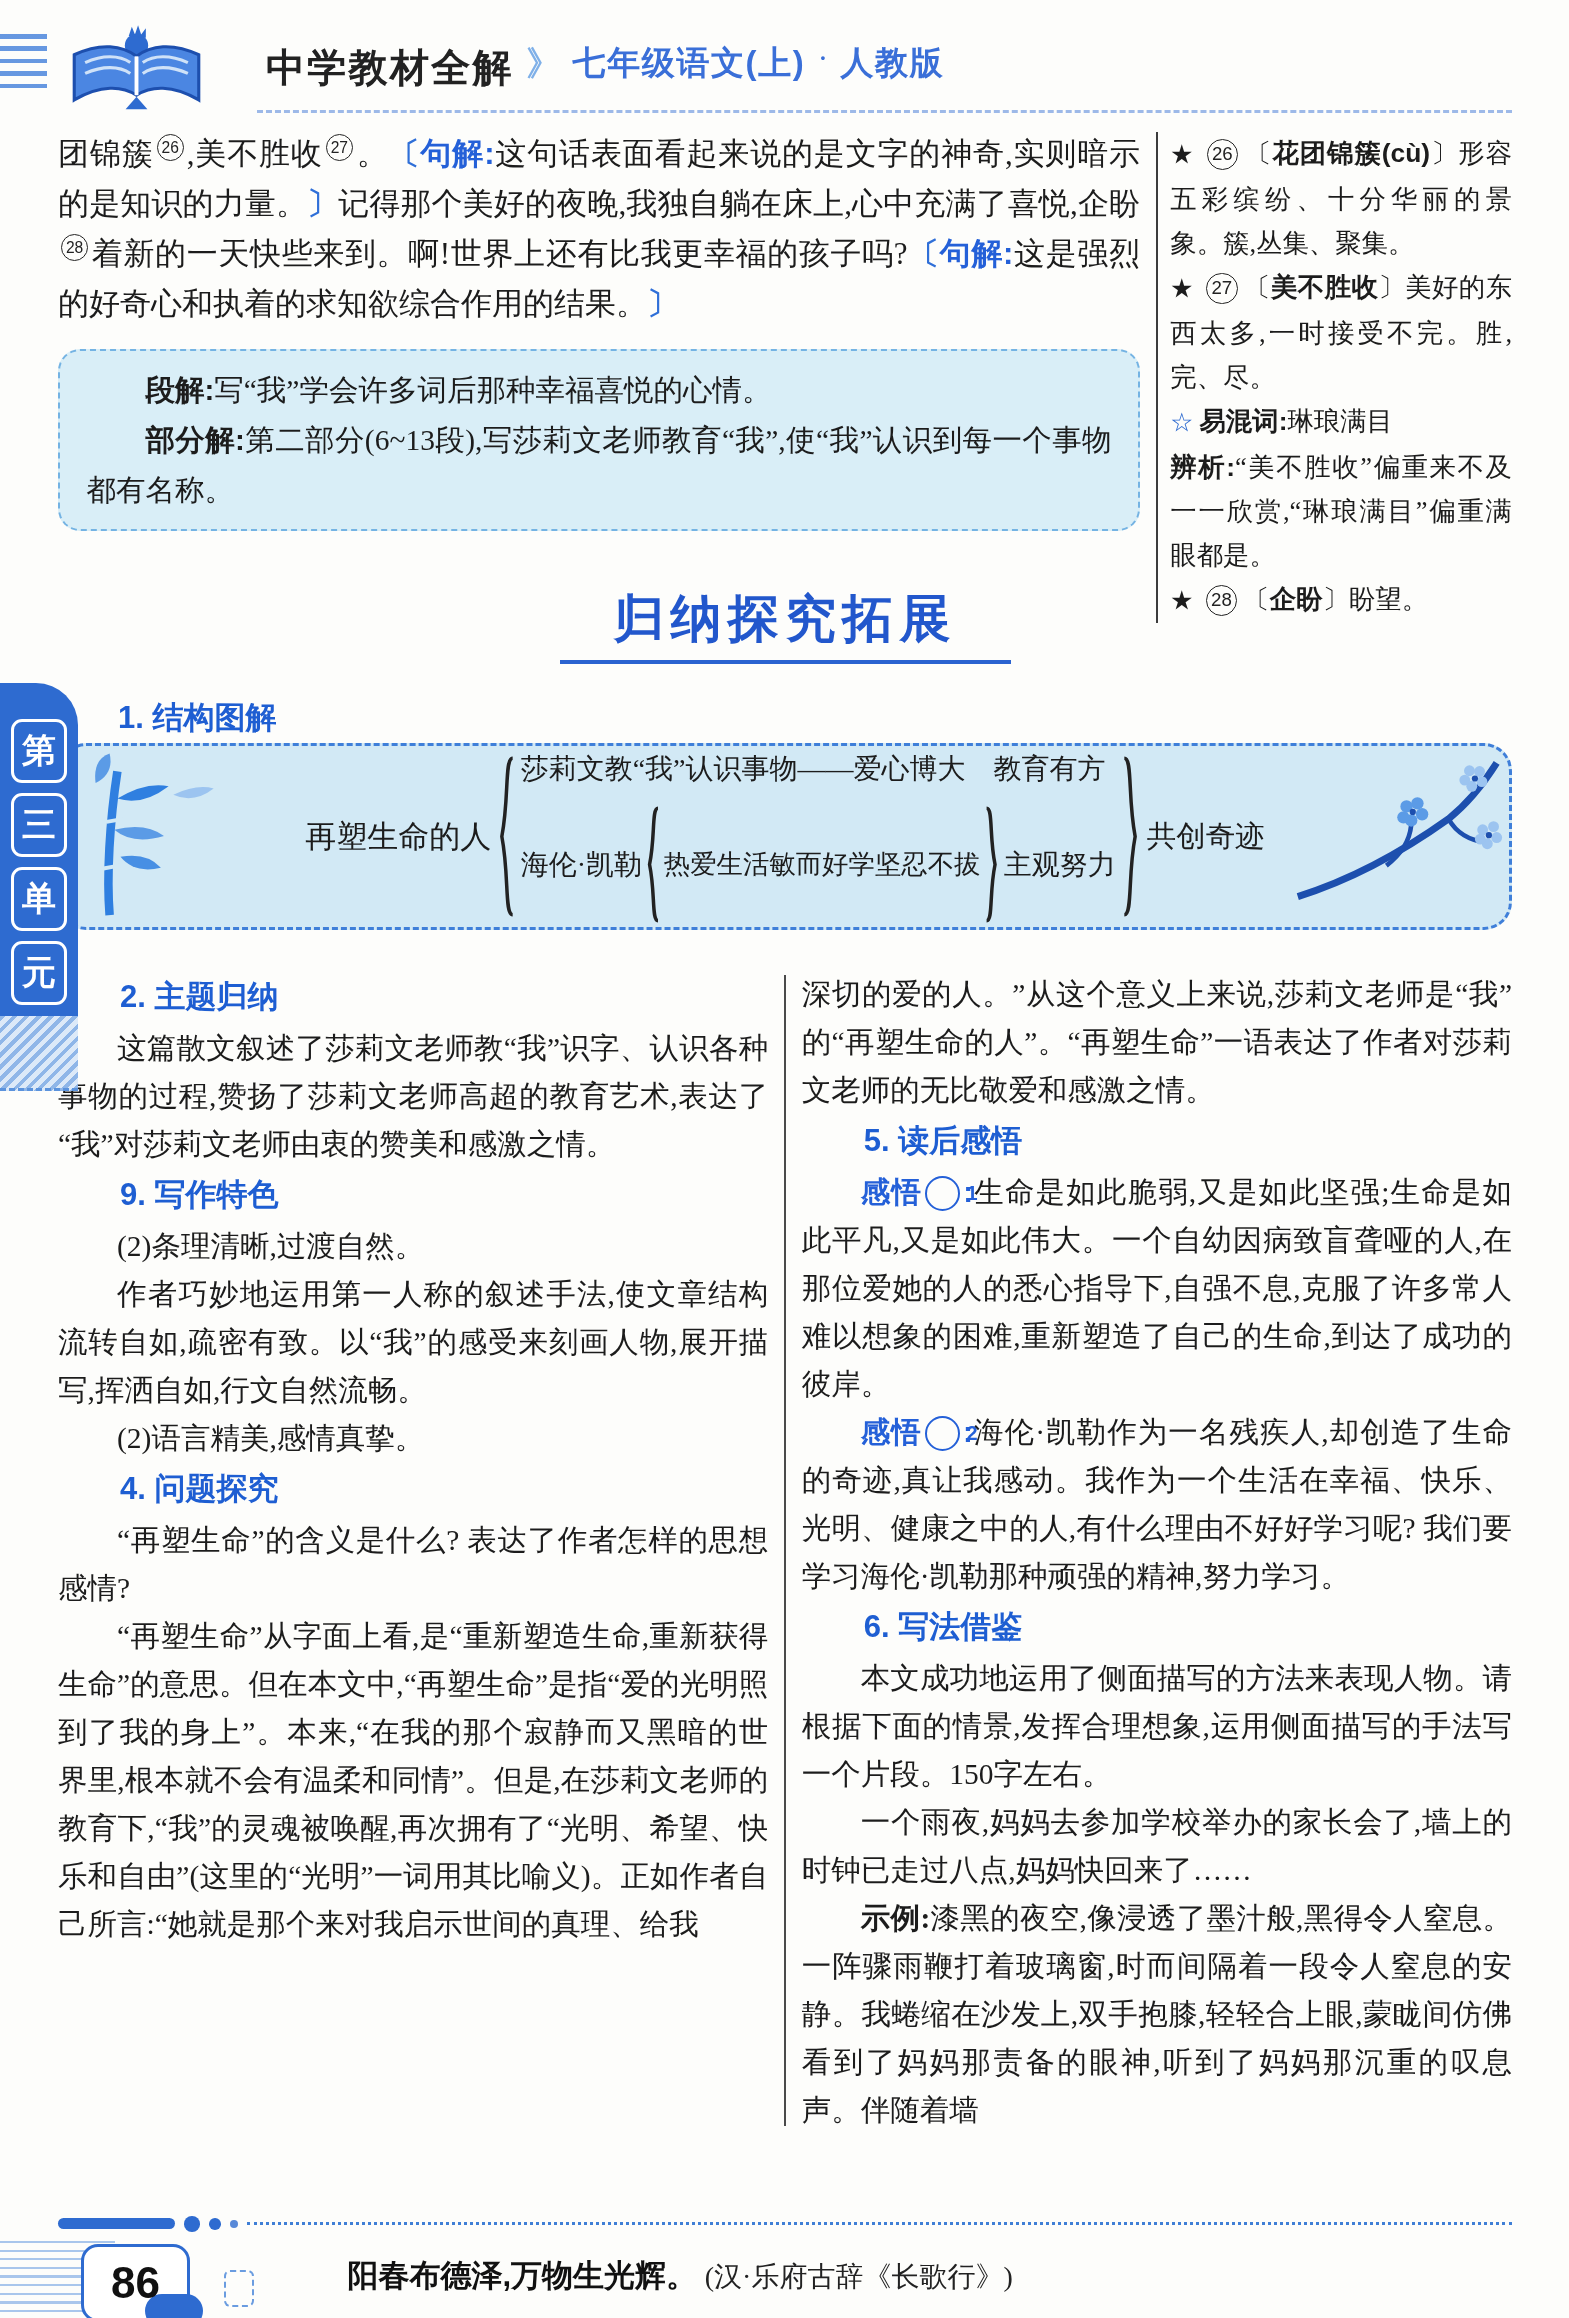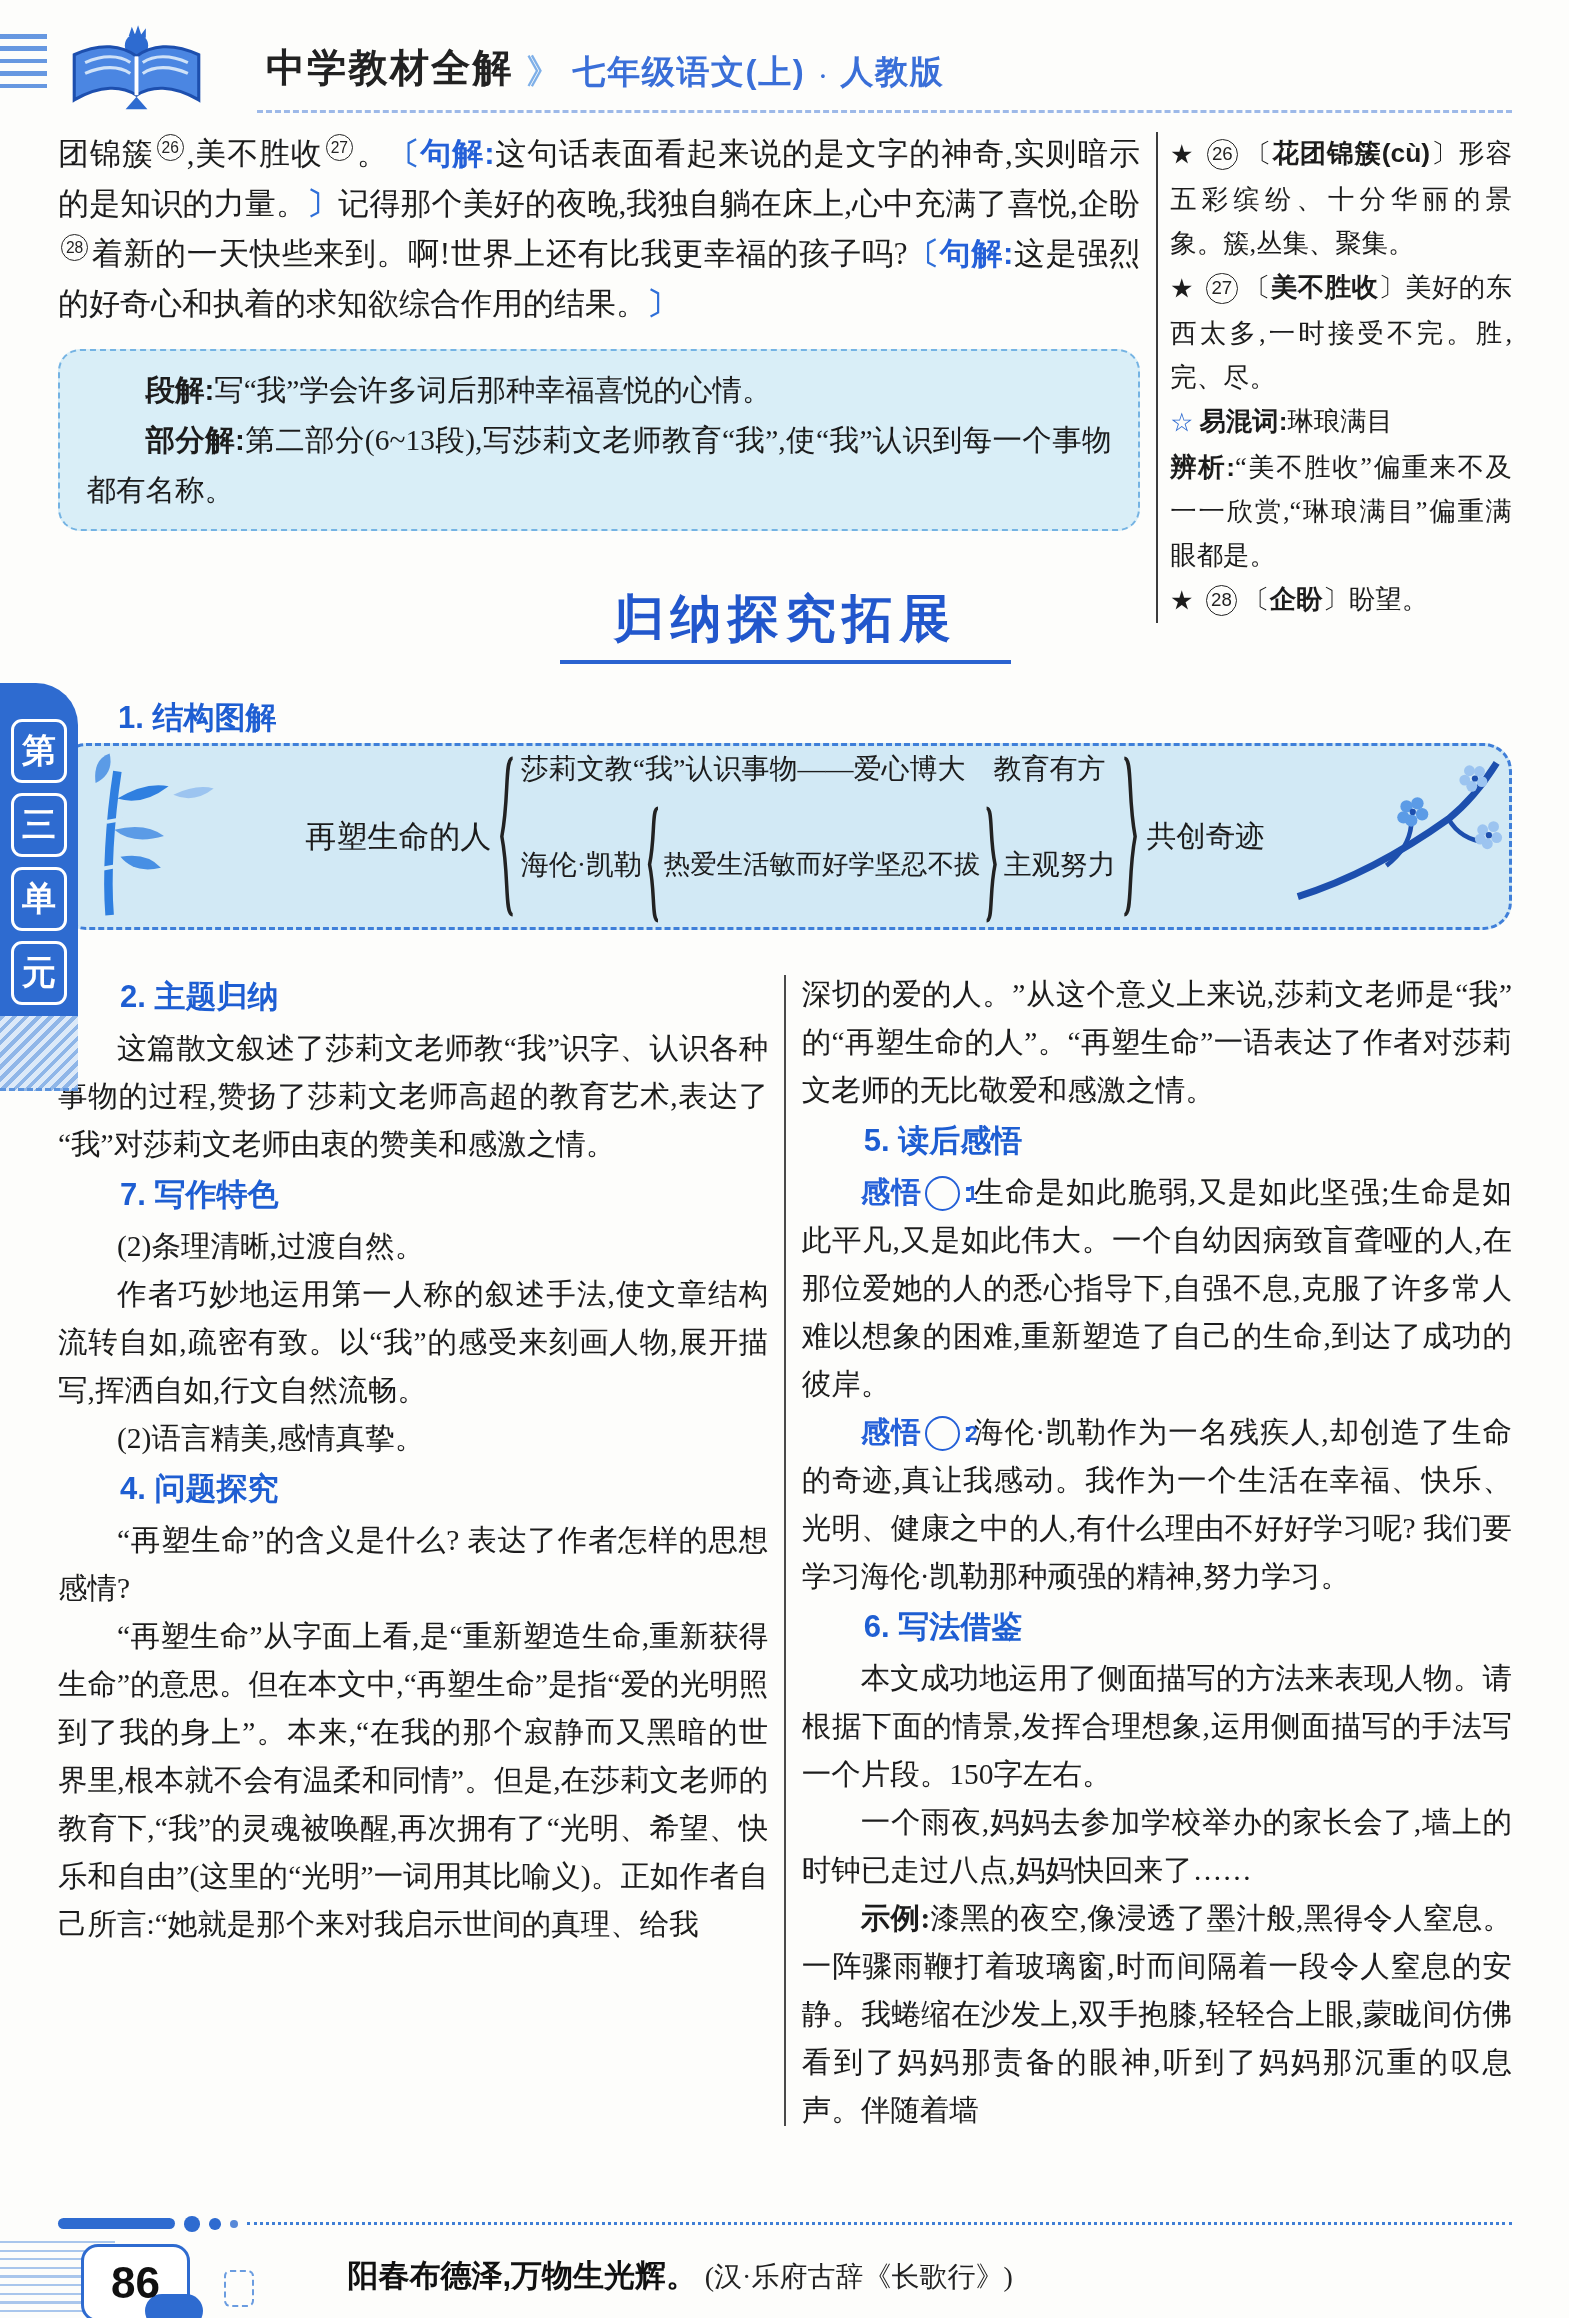--- a/index.html
+++ b/index.html
@@ -8,21 +8,21 @@
 
   
   .stripes-tl{position:absolute;top:34px;left:0;width:47px;height:61px;
     background:repeating-linear-gradient(180deg,#4c86dc 0 4.7px,transparent 4.7px 12.4px);opacity:.85;}
   .stripes-bl{position:absolute;left:0;bottom:0;width:115px;height:78px;
     background:repeating-linear-gradient(180deg,#a9c6ec 0 2.3px,transparent 2.3px 8.6px);}
 
   
   .header{position:absolute;top:22px;left:54px;right:58px;display:flex;align-items:center;}
   .logo{width:165px;height:92px;flex:0 0 auto;}
-  .header-title{display:flex;align-items:flex-end;margin-left:47px;gap:12.4px;}
+  .header-title{display:flex;align-items:flex-start;margin-left:47px;gap:12.4px;}
   .series{font-family:"Liberation Sans","DejaVu Sans",sans-serif;font-weight:900;
           font-size:39px;color:#222;letter-spacing:2.3px;}
   .chev{color:#7fb0e8;font-size:34px;font-weight:700;}
   .sub{color:#3a6fd8;font-family:"Liberation Sans","DejaVu Sans",sans-serif;
        font-weight:700;font-size:33px;letter-spacing:1.6px;}
   .hdot{color:#3a6fd8;font-size:31px;}
   .header-dash{position:absolute;top:110px;left:257px;right:58px;
        border-top:3.1px dashed #9db9e8;}
 
   
@@ -241,21 +241,21 @@
         <path d="M4 2 C14 2 8 26 17 50 C8 74 14 98 4 98" stroke="#222" stroke-width="3.5" fill="none" vector-effect="non-scaling-stroke"></path>
       </svg>
       <span class="dg-result">共创奇迹</span>
     </div>
   </div>
 
   <section class="two-col">
     <div class="col">
         <div class="col-h">2. 主题归纳</div>
         <p class="body-p"><span class="seg-n">这篇散文叙述了莎莉文老师教“我”识字、认识各种事物的过程,赞扬了莎莉文老师高超的教育艺术,表达了“我”对莎莉文老师由衷的赞美和感激之情。</span></p>
-        <div class="col-h">7. 写作特色</div>
+        <div class="col-h">9. 写作特色</div>
         <p class="body-p"><span class="seg-n">(2)条理清晰,过渡自然。</span></p>
         <p class="body-p"><span class="seg-n">作者巧妙地运用第一人称的叙述手法,使文章结构流转自如,疏密有致。以“我”的感受来刻画人物,展开描写,挥洒自如,行文自然流畅。</span></p>
         <p class="body-p"><span class="seg-n">(2)语言精美,感情真挚。</span></p>
         <div class="col-h">4. 问题探究</div>
         <p class="body-p"><span class="seg-n">“再塑生命”的含义是什么? 表达了作者怎样的思想感情?</span></p>
         <p class="body-p"><span class="seg-n">“再塑生命”从字面上看,是“重新塑造生命,重新获得生命”的意思。但在本文中,“再塑生命”是指“爱的光明照到了我的身上”。本来,“在我的那个寂静而又黑暗的世界里,根本就不会有温柔和同情”。但是,在莎莉文老师的教育下,“我”的灵魂被唤醒,再次拥有了“光明、希望、快乐和自由”(这里的“光明”一词用其比喻义)。正如作者自己所言:“她就是那个来对我启示世间的真理、给我</span></p>
       </div>
     <div class="colsep"></div>
     <div class="col">
         <p class="body-p noindent"><span class="seg-n">深切的爱的人。”从这个意义上来说,莎莉文老师是“我”的“再塑生命的人”。“再塑生命”一语表达了作者对莎莉文老师的无比敬爱和感激之情。</span></p>

